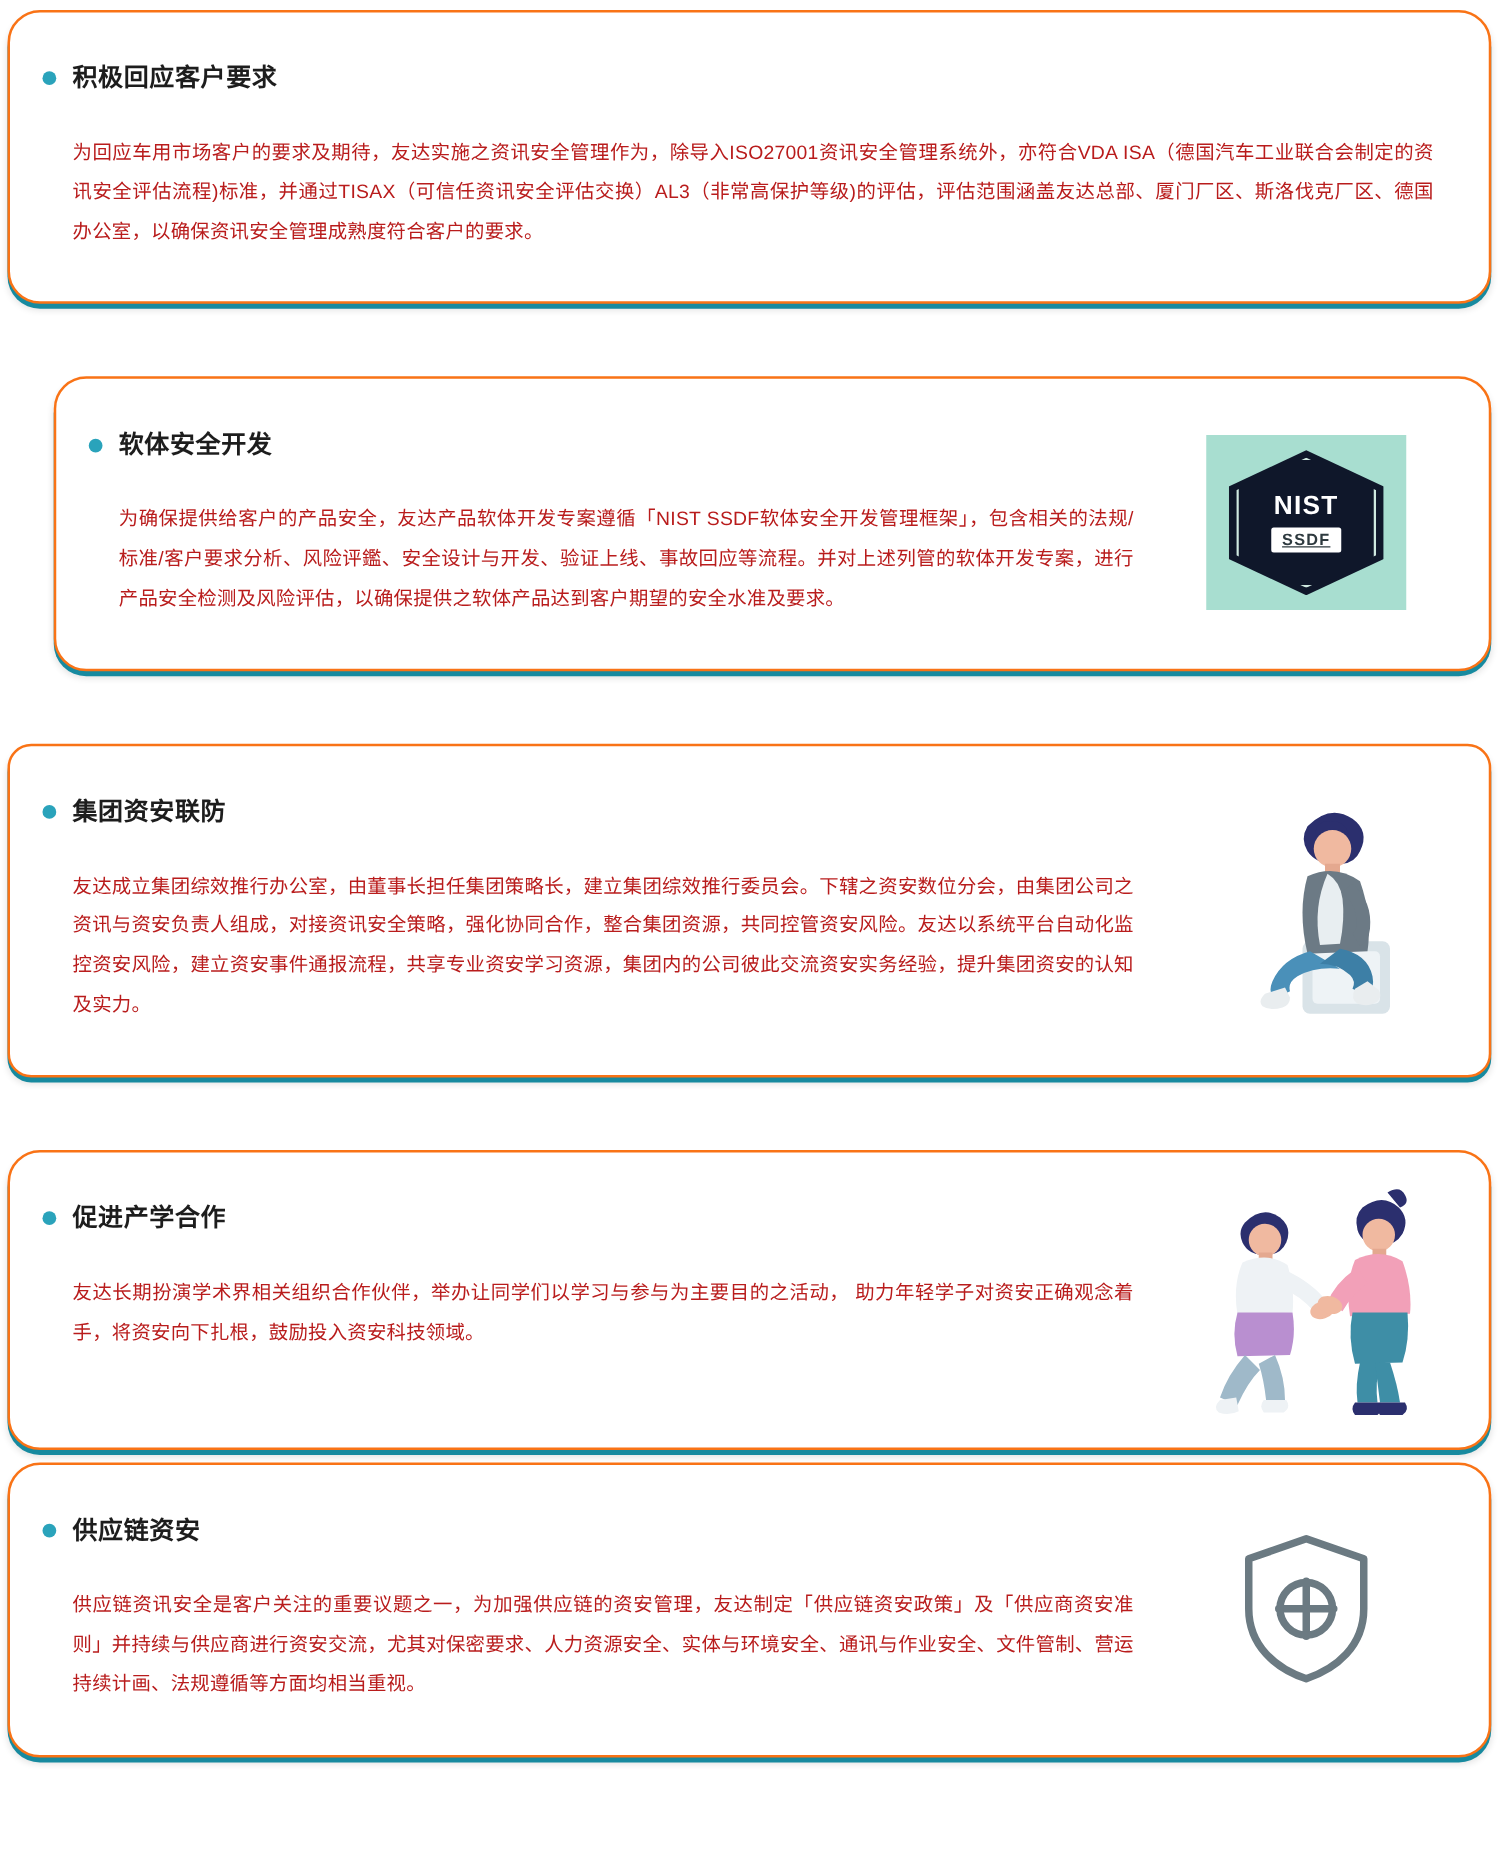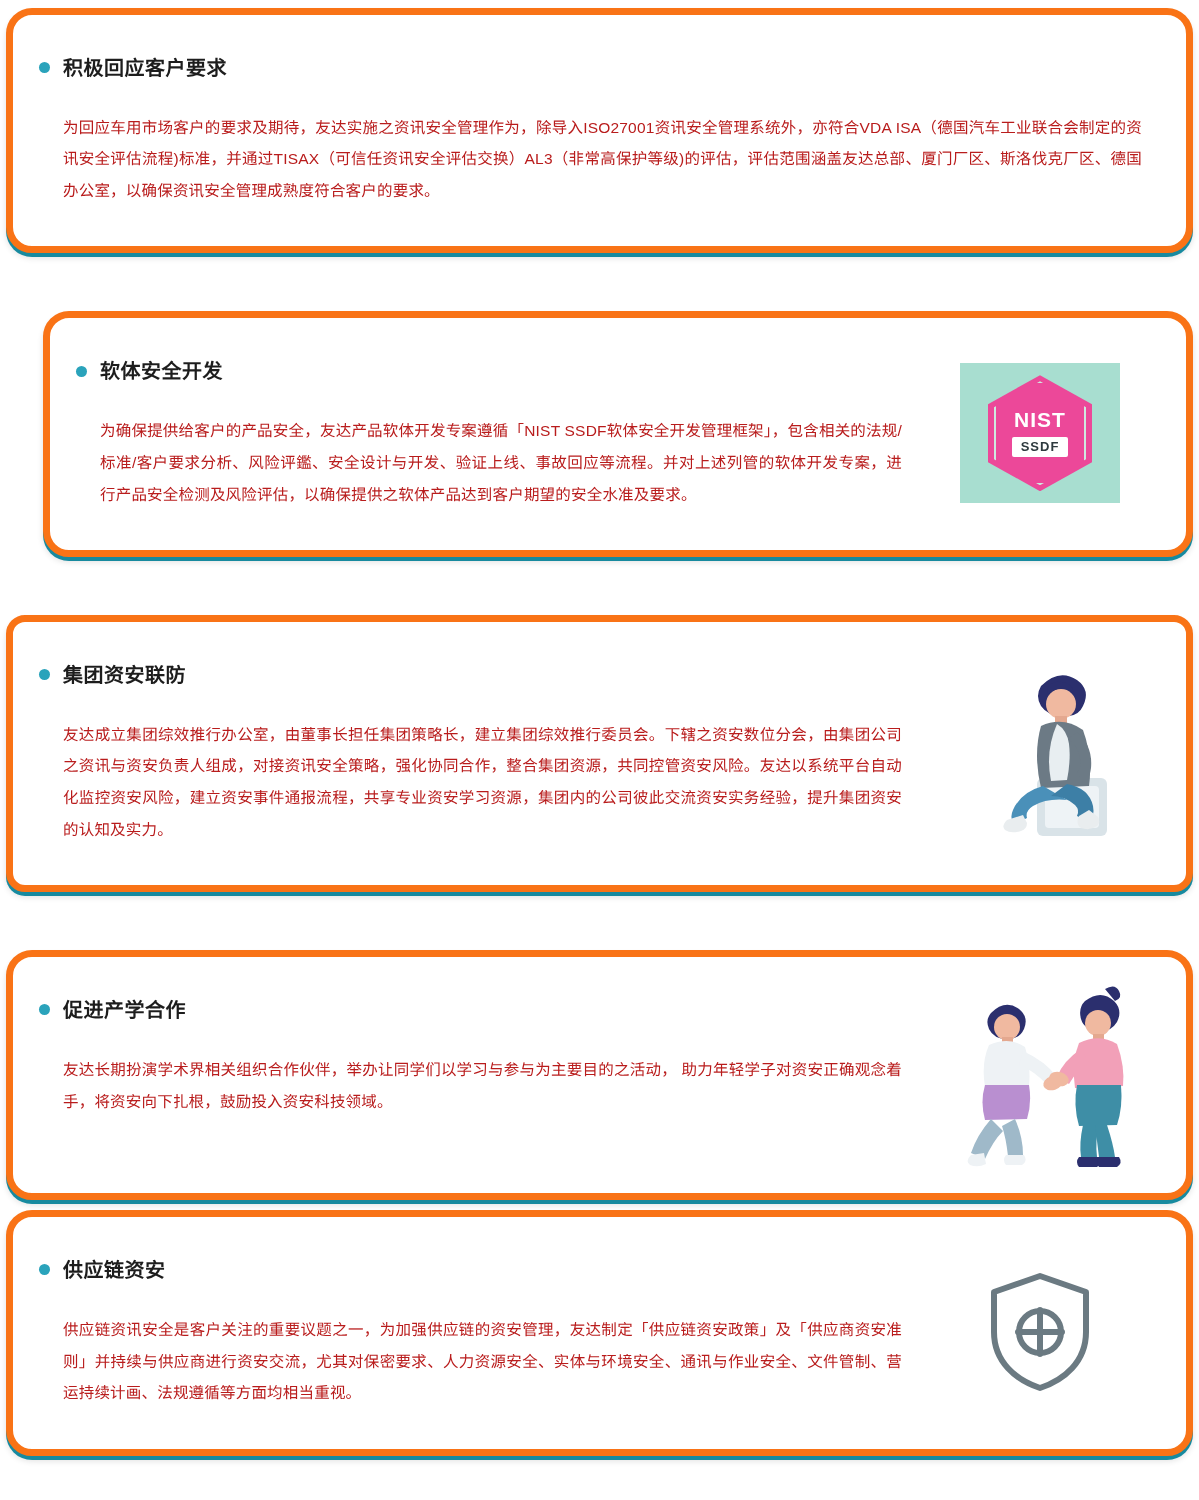--- a/index.html
+++ b/index.html
@@ -16,21 +16,21 @@
   }
   .page {
     position: relative;
     width: 1199px;
     padding: 8px 0 0 0;
     box-sizing: border-box;
   }
   .card {
     position: relative;
     margin: 0 6px 58px 6px;
-    border: 7px solid #f97316;
+    border: 2px solid #f97316;
     border-radius: 26px;
     background: #ffffff;
     box-shadow: 0 4px 0 0 #178a9f, 0 5px 6px rgba(0,0,0,0.12);
     box-sizing: border-box;
     overflow: hidden;
   }
   .card-inner {
     display: flex;
     align-items: flex-start;
     padding: 22px 26px 24px 26px;
@@ -138,23 +138,23 @@
   
   .nist-box {
     width: 160px;
     height: 140px;
     background: #a8ded0;
     display: flex;
     align-items: center;
     justify-content: center;
   }
   .nist-hex {
-    width: 104px;
+    width: 124px;
     height: 116px;
-    background: #ec4899;
+    background: #0f172a;
     clip-path: polygon(50% 0%, 100% 25%, 100% 75%, 50% 100%, 0% 75%, 0% 25%);
     display: flex;
     flex-direction: column;
     align-items: center;
     justify-content: center;
     position: relative;
   }
   .nist-hex::before {
     content: "";
     position: absolute;
@@ -173,20 +173,21 @@
   .nist-sub {
     margin-top: 7px;
     background: #ffffff;
     color: #2e3a3f;
     font-weight: bold;
     font-size: 13px;
     letter-spacing: 1px;
     padding: 2px 9px 3px 9px;
     border-radius: 2px;
     z-index: 2;
+    text-decoration: underline;
   }
 
   
   .shield-wrap {
     width: 150px;
     display: flex;
     align-items: center;
     justify-content: center;
   }
 

